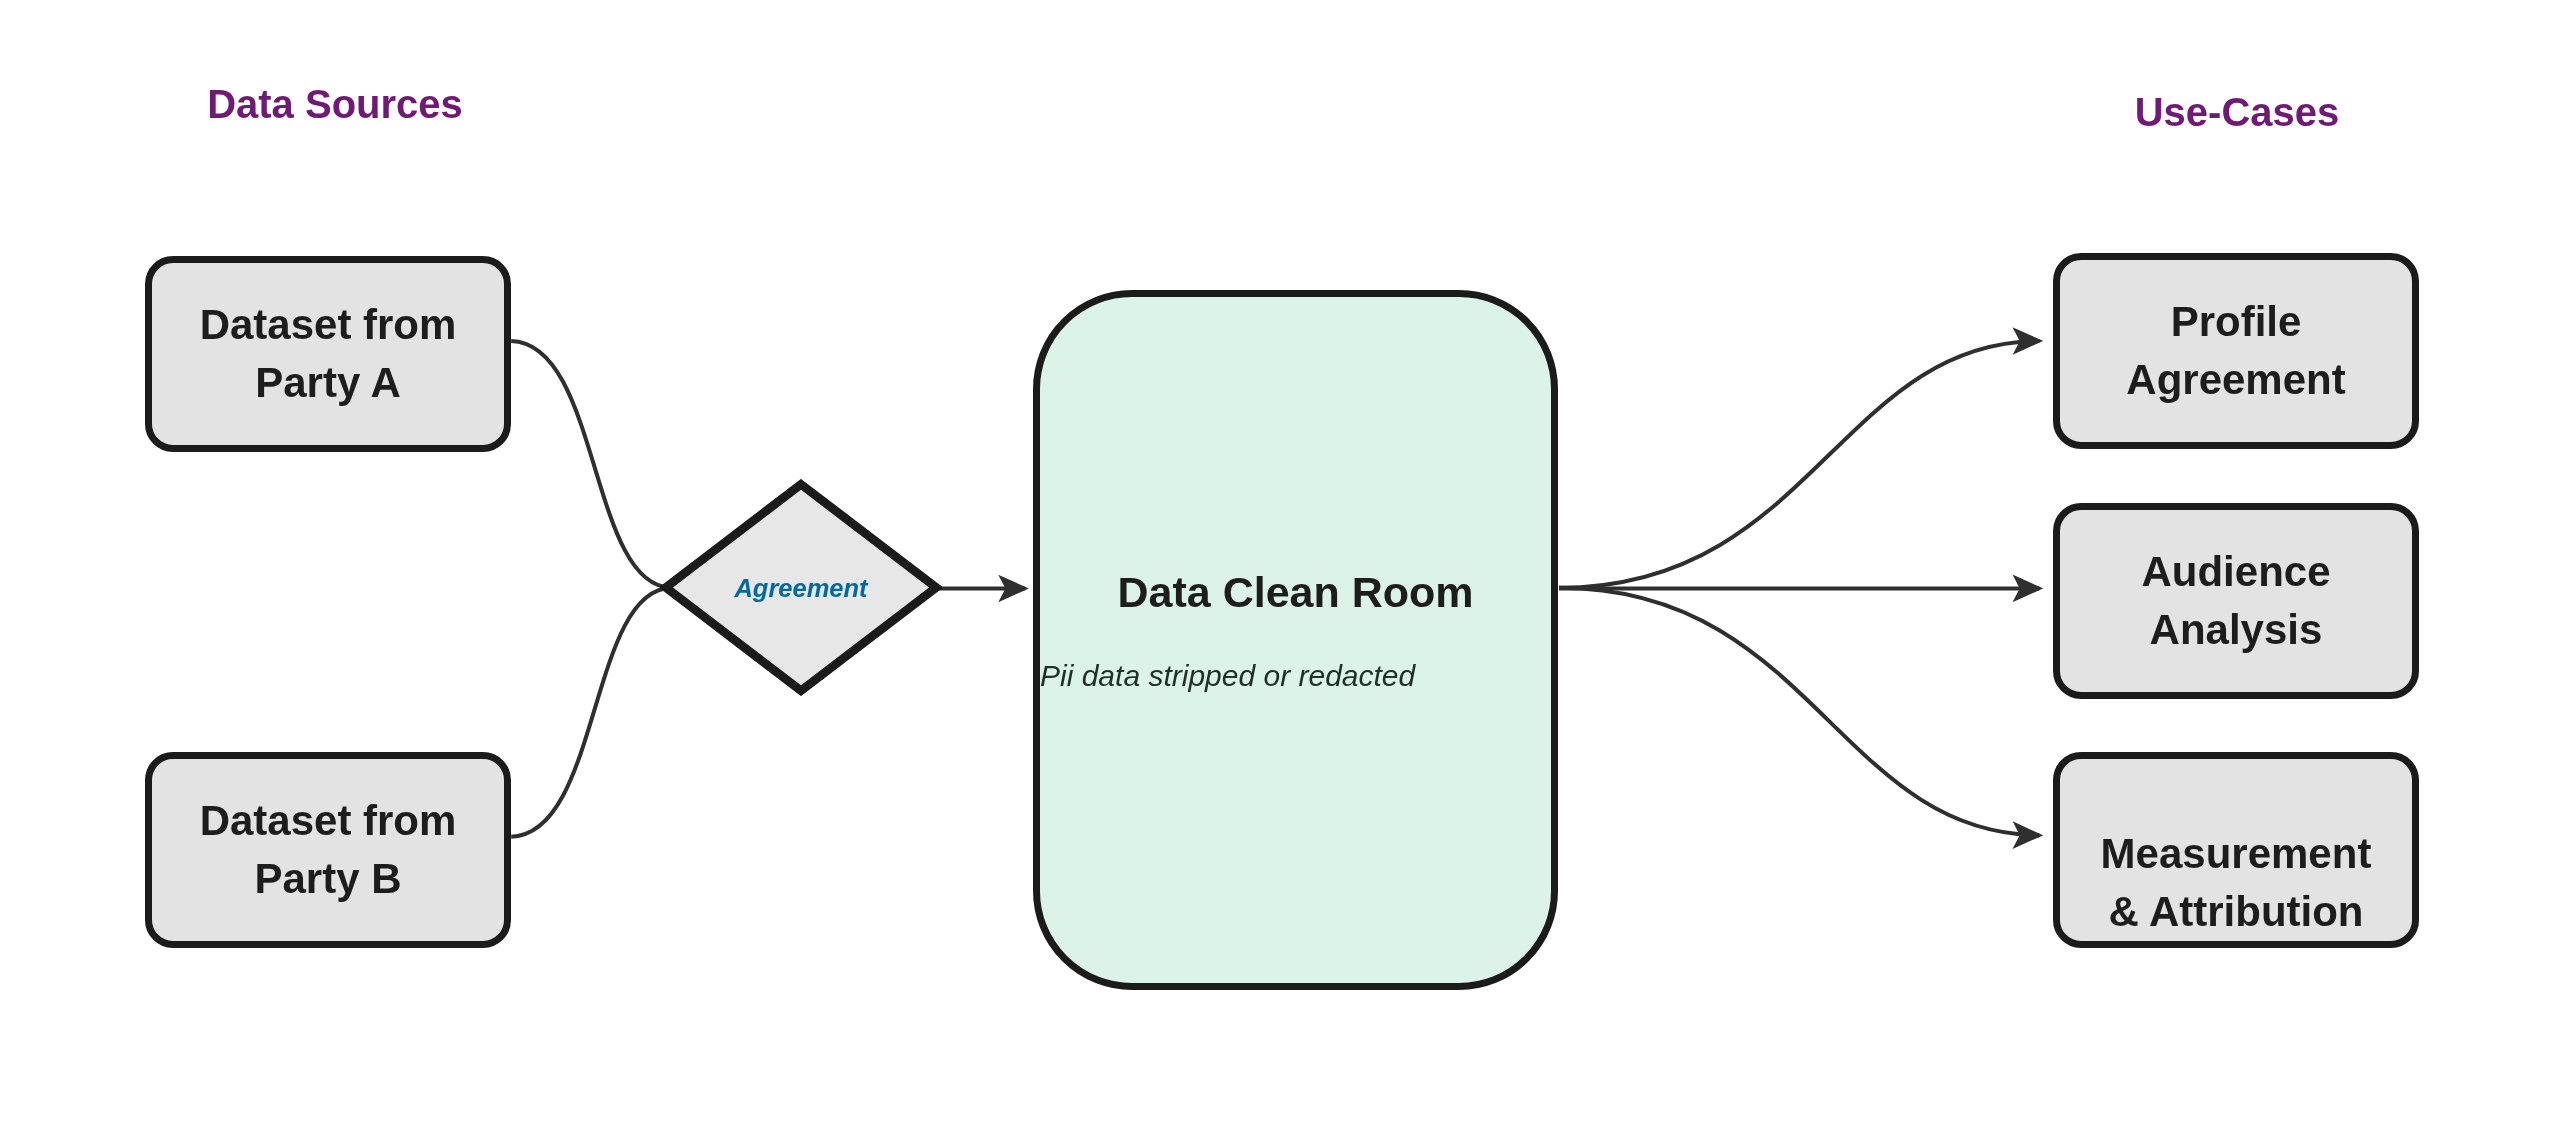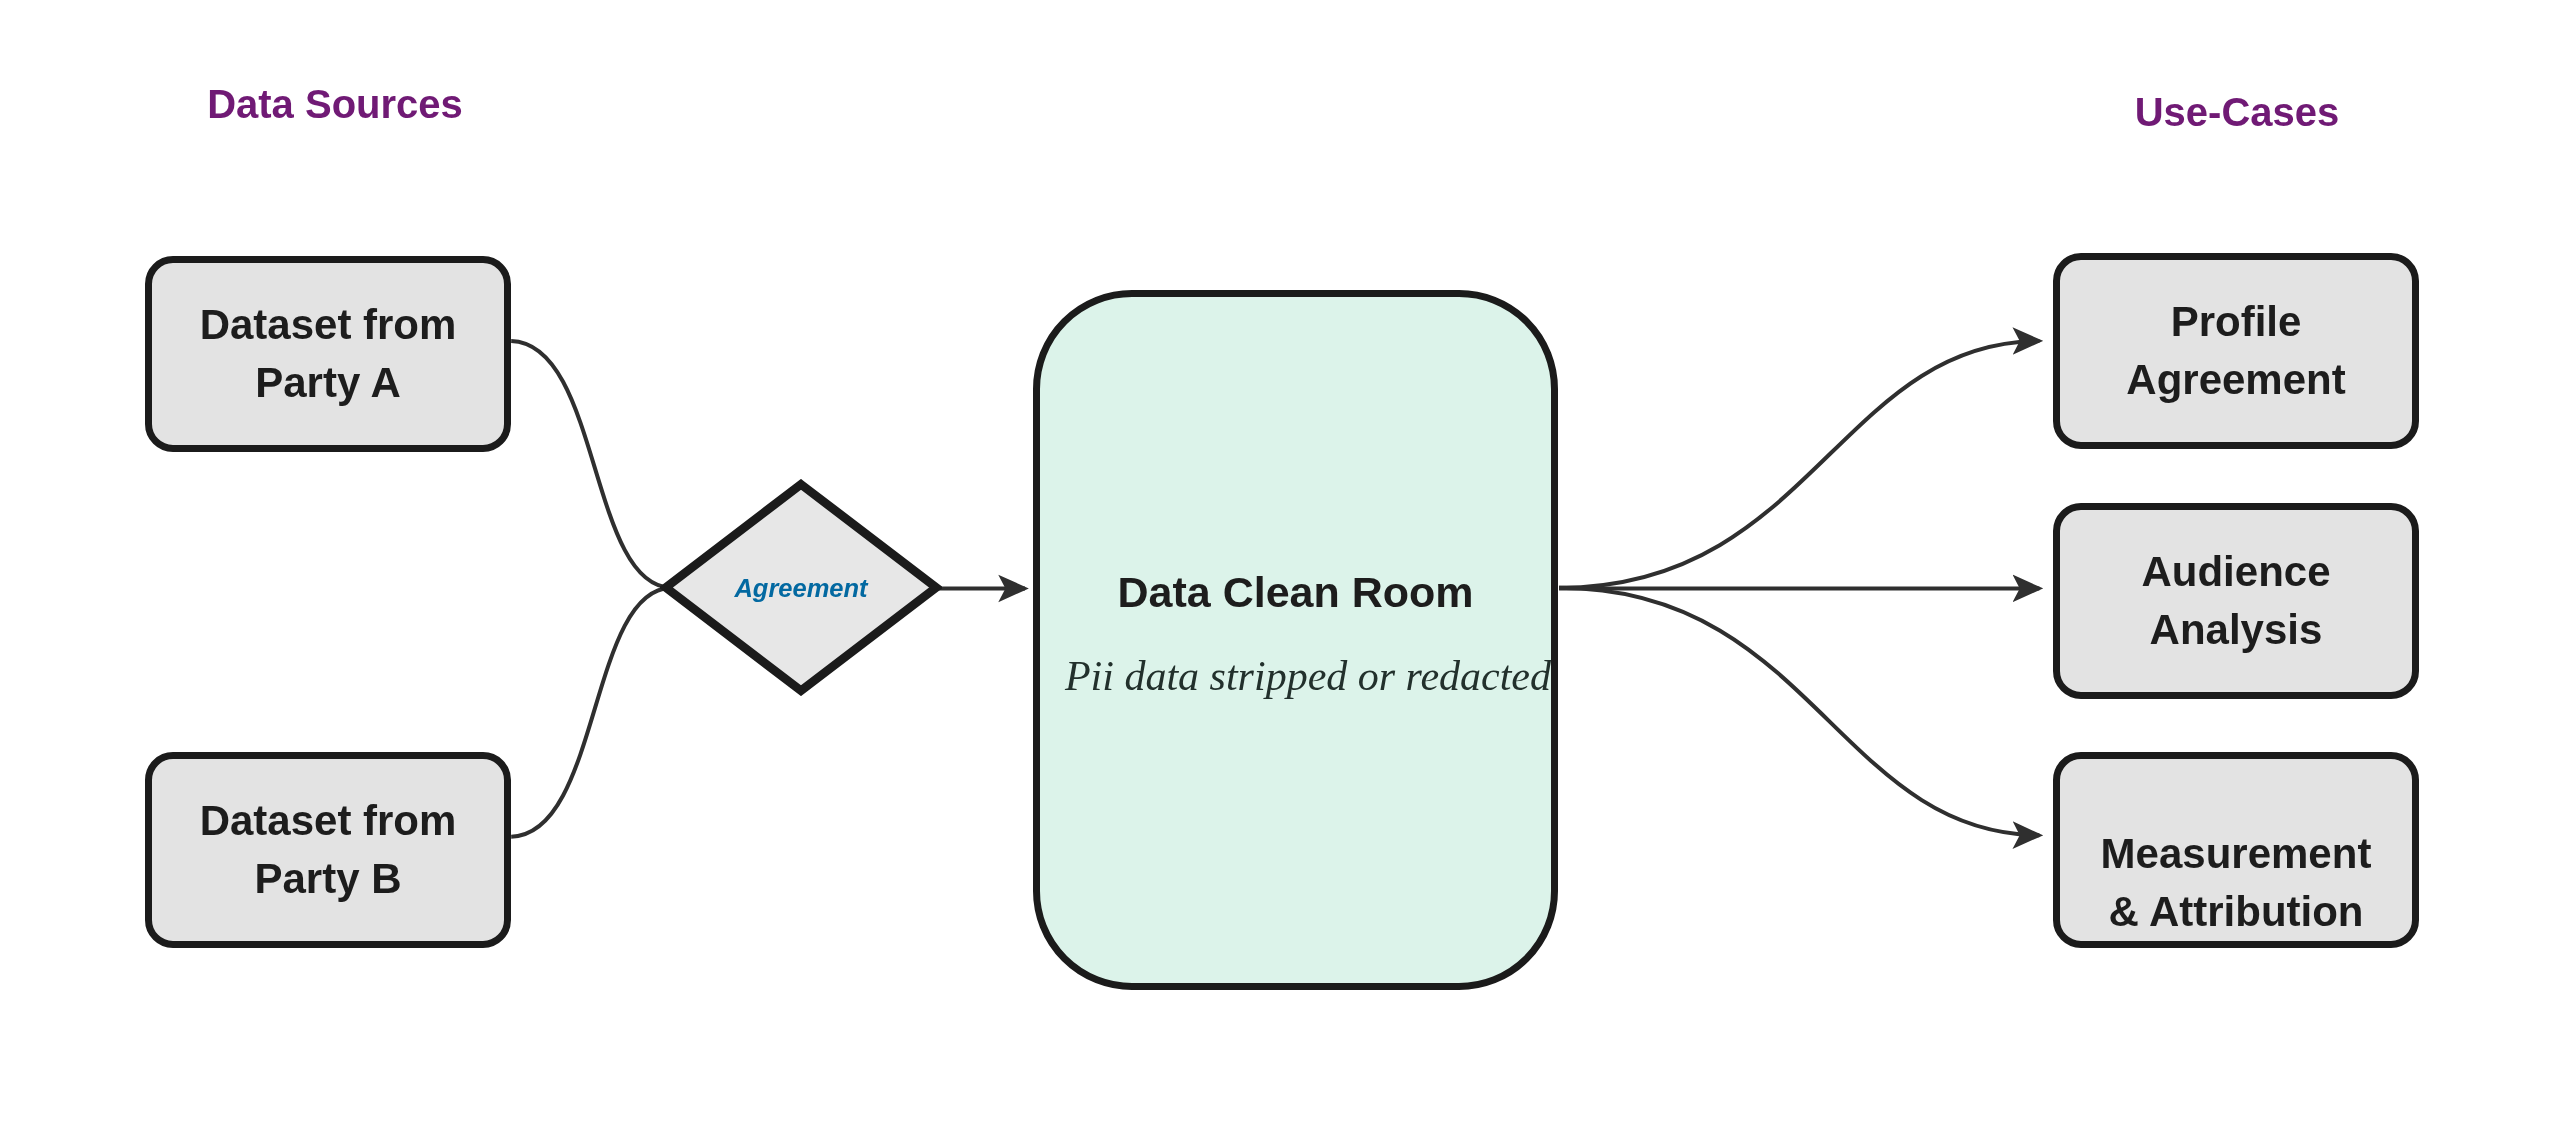--- a/index.html
+++ b/index.html
@@ -66,26 +66,25 @@
     font-size: 43px;
     font-weight: 700;
     color: #1d1d1d;
   }
   .clean-room .subtitle {
     position: absolute;
     left: 0; right: 0;
     top: 360px;
     height: 38px;
     line-height: 38px;
-    text-align: right;
-    font-size: 42px;
+    text-align: left;
+    font-size: 30px;
     font-style: italic;
     font-weight: 400;
     color: #22302c;
-    font-family: Liberation Serif, serif;
   }
   .diamond-wrap {
     position: absolute;
     left: 660px;
     top: 479px;
     width: 282px;
     height: 217px;
   }
   .diamond-wrap svg { display: block; }
   .diamond-label {

